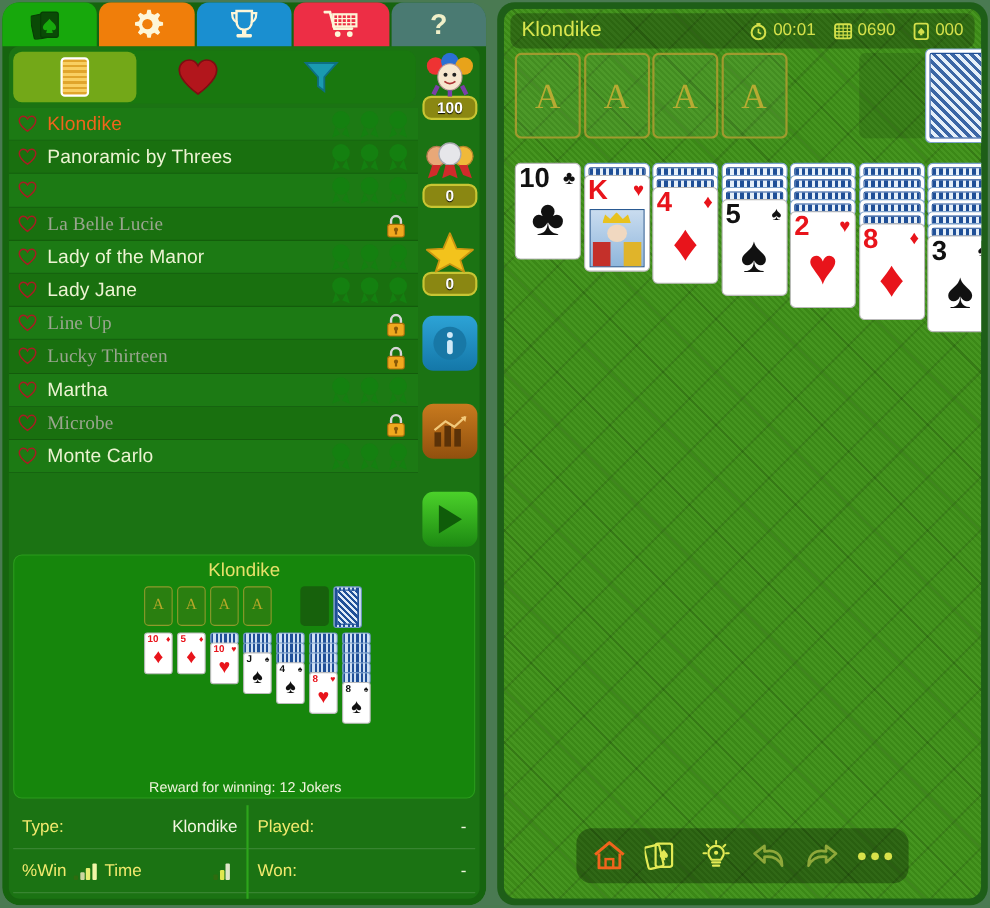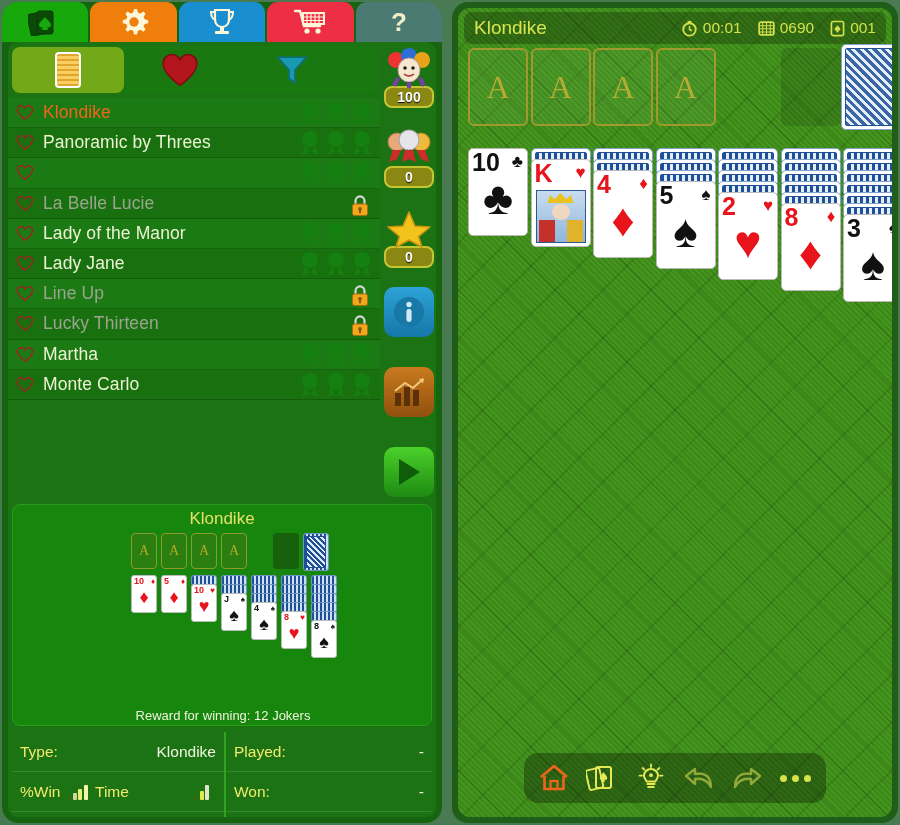--- a/index.html
+++ b/index.html
@@ -105,21 +105,21 @@
     position:relative;
   }
   .game-row:nth-child(odd)  { background:#1c7a14; }
   .game-row:nth-child(even) { background:#19700f; }
   .heart-ico { width:18px; height:17px; flex:none; margin-right:9px; }
   .game-name {
     font-size:17.5px; color:#ecf3d2; white-space:nowrap; overflow:hidden;
     letter-spacing:.1px;
   }
   .game-row.selected .game-name { color:#f0641c; }
-  .game-row.locked   .game-name { color:#9aa58f; }
+  .game-row.locked   .game-name { color:#9aa58f;font-family:Liberation Serif, serif; }
   .medals { position:absolute; right:6px; top:2px; display:flex; gap:2px; }
   .lock { position:absolute; right:10px; top:6px; }
 
   
   #preview {
     position:absolute; left:4px; top:462px; width:420px; height:222px;
     background:#16860c; border:1px solid #2a9c1c; border-radius:8px;
   }
   #preview-title {
     text-align:center; color:#e8e06a; font-size:17px; padding-top:4px; font-weight:normal;
@@ -485,20 +485,32 @@
                 <circle cx="12" cy="9" r="8" fill="#148010"></circle>
                 <path d="M7 15 L4 25 L11 22 Z" fill="#148010"></path>
                 <path d="M17 15 L20 25 L13 22 Z" fill="#148010"></path>
               </svg>
               <svg width="24" height="26" viewBox="0 0 24 26">
                 <circle cx="12" cy="9" r="8" fill="#148010"></circle>
                 <path d="M7 15 L4 25 L11 22 Z" fill="#148010"></path>
                 <path d="M17 15 L20 25 L13 22 Z" fill="#148010"></path>
               </svg>
             </span>
+          </div>
+          <div class="game-row locked">
+            <svg class="heart-ico" viewBox="0 0 24 22">
+              <path d="M12 20 C12 20 2 13 2 7 C2 3.6 4.6 1.8 7 1.8 C9 1.8 11 3.2 12 5 C13 3.2 15 1.8 17 1.8 C19.4 1.8 22 3.6 22 7 C22 13 12 20 12 20 Z" fill="none" stroke="#a81c22" stroke-width="1.8"></path>
+            </svg>
+            <span class="game-name">Microbe</span>
+            <svg class="lock" width="20" height="22" viewBox="0 0 20 22">
+              <path d="M5.5 9 V6.2 C5.5 3.4 7.6 1.4 10 1.4 C12.4 1.4 14.5 3.4 14.5 6.2 V9" fill="none" stroke="#d6d6d6" stroke-width="2.2"></path>
+              <rect x="2.5" y="9" width="15" height="11.5" rx="2" fill="#f0a81e" stroke="#a86f0c" stroke-width="1"></rect>
+              <circle cx="10" cy="13.8" r="1.9" fill="#8a5a08"></circle>
+              <rect x="9" y="14.6" width="2" height="3.6" fill="#8a5a08"></rect>
+            </svg>
           </div>
           <div class="game-row">
             <svg class="heart-ico" viewBox="0 0 24 22">
               <path d="M12 20 C12 20 2 13 2 7 C2 3.6 4.6 1.8 7 1.8 C9 1.8 11 3.2 12 5 C13 3.2 15 1.8 17 1.8 C19.4 1.8 22 3.6 22 7 C22 13 12 20 12 20 Z" fill="none" stroke="#a81c22" stroke-width="1.8"></path>
             </svg>
             <span class="game-name">Monte Carlo</span>
             <span class="medals">
               <svg width="24" height="26" viewBox="0 0 24 26">
                 <circle cx="12" cy="9" r="8" fill="#148010"></circle>
                 <path d="M7 15 L4 25 L11 22 Z" fill="#148010"></path>
@@ -688,21 +700,21 @@
           <rect x="1.2" y="2.2" width="15.6" height="13.6" rx="2" fill="none" stroke="#d4e04a" stroke-width="1.8"></rect>
           <path d="M5 2.2 V15.8 M9 2.2 V15.8 M13 2.2 V15.8 M1.2 6 H16.8 M1.2 9.3 H16.8 M1.2 12.6 H16.8" stroke="#d4e04a" stroke-width="1.1"></path>
         </svg>
         <span>0690</span>
       </span>
       <span class="hdr-stat">
         <svg width="15" height="17" viewBox="0 0 16 18">
           <rect x="1.5" y="1.5" width="13" height="15" rx="2" fill="none" stroke="#d4e04a" stroke-width="1.8"></rect>
           <path d="M8 5.4 C6.4 7.6 4.9 8.2 4.9 9.8 C4.9 11 6.1 11.6 7.1 11 L6.7 12.9 H9.3 L8.9 11 C9.9 11.6 11.1 11 11.1 9.8 C11.1 8.2 9.6 7.6 8 5.4 Z" fill="#d4e04a"></path>
         </svg>
-        <span>001</span>
+        <span>000</span>
       </span>
     </div>
 
     <div id="rp-board">
         <div class="slot" style="left: 10px; top: 0px;">A</div>
         <div class="slot" style="left: 72.5px; top: 0px;">A</div>
         <div class="slot" style="left: 135px; top: 0px;">A</div>
         <div class="slot" style="left: 197.5px; top: 0px;">A</div>
         <div class="slot plain" style="left: 322.5px; top: 0px;"></div>
         <div class="cardback" style="left: 383px; top: -4px; height: 86px;">

